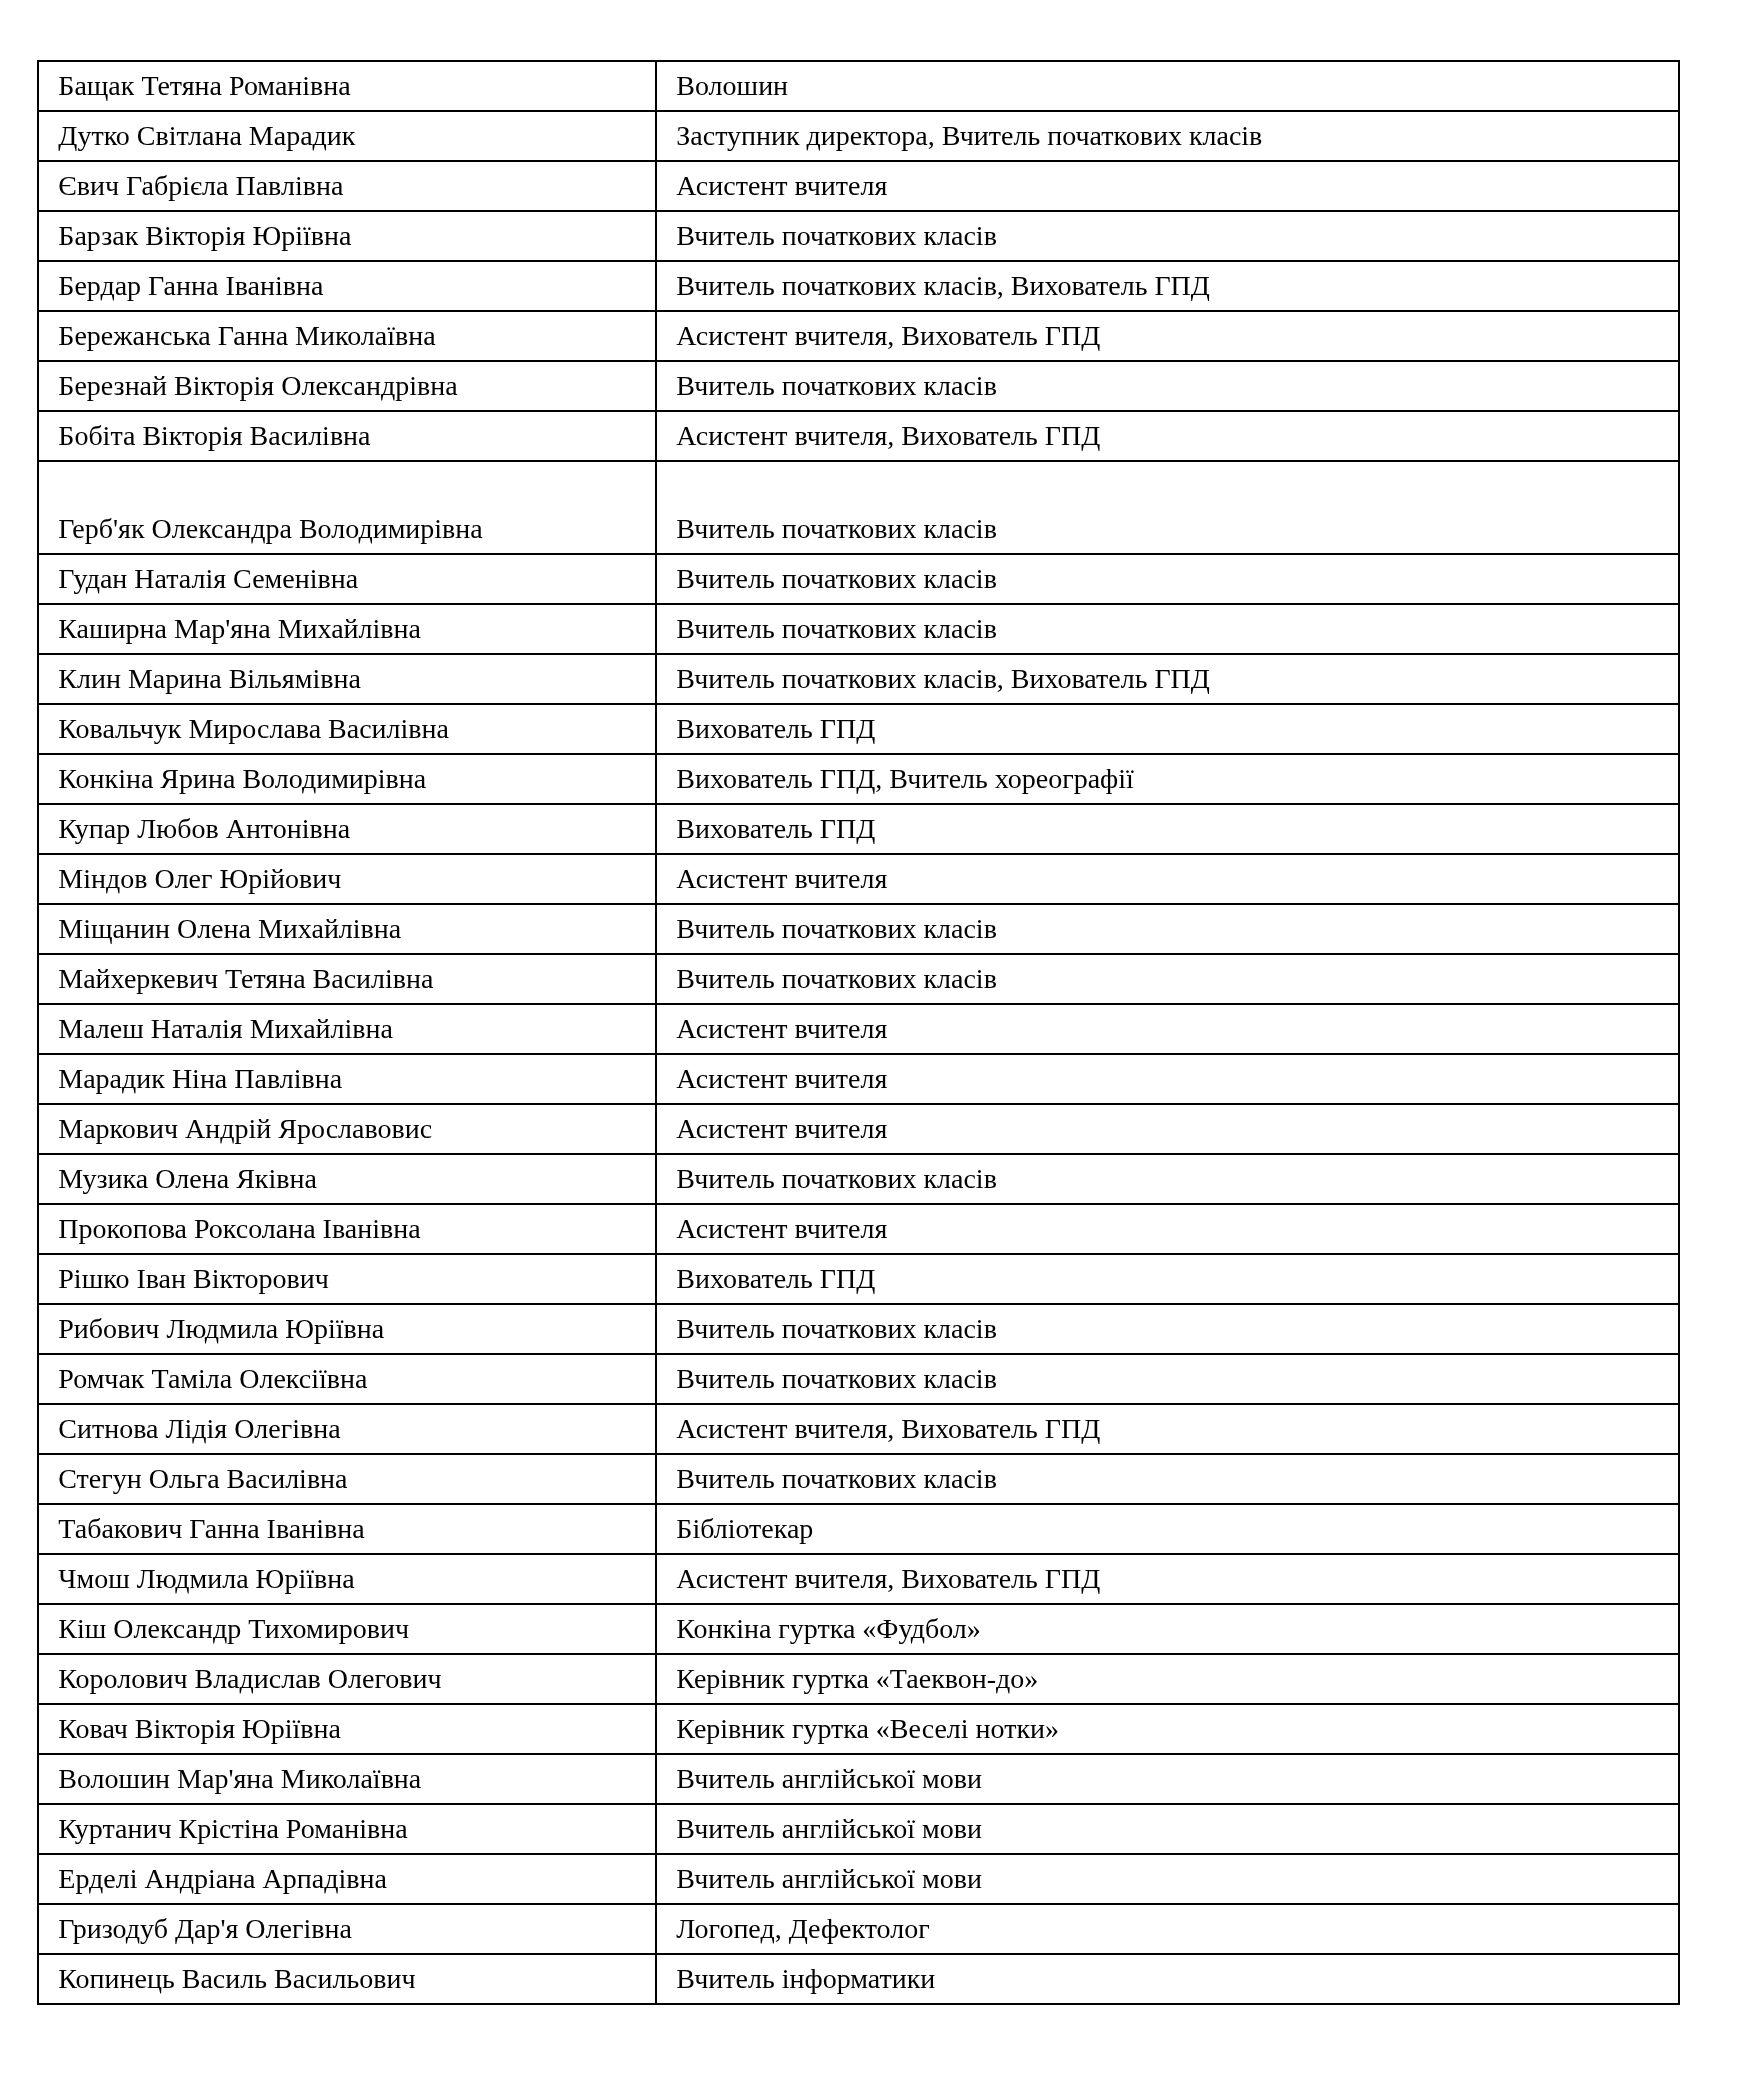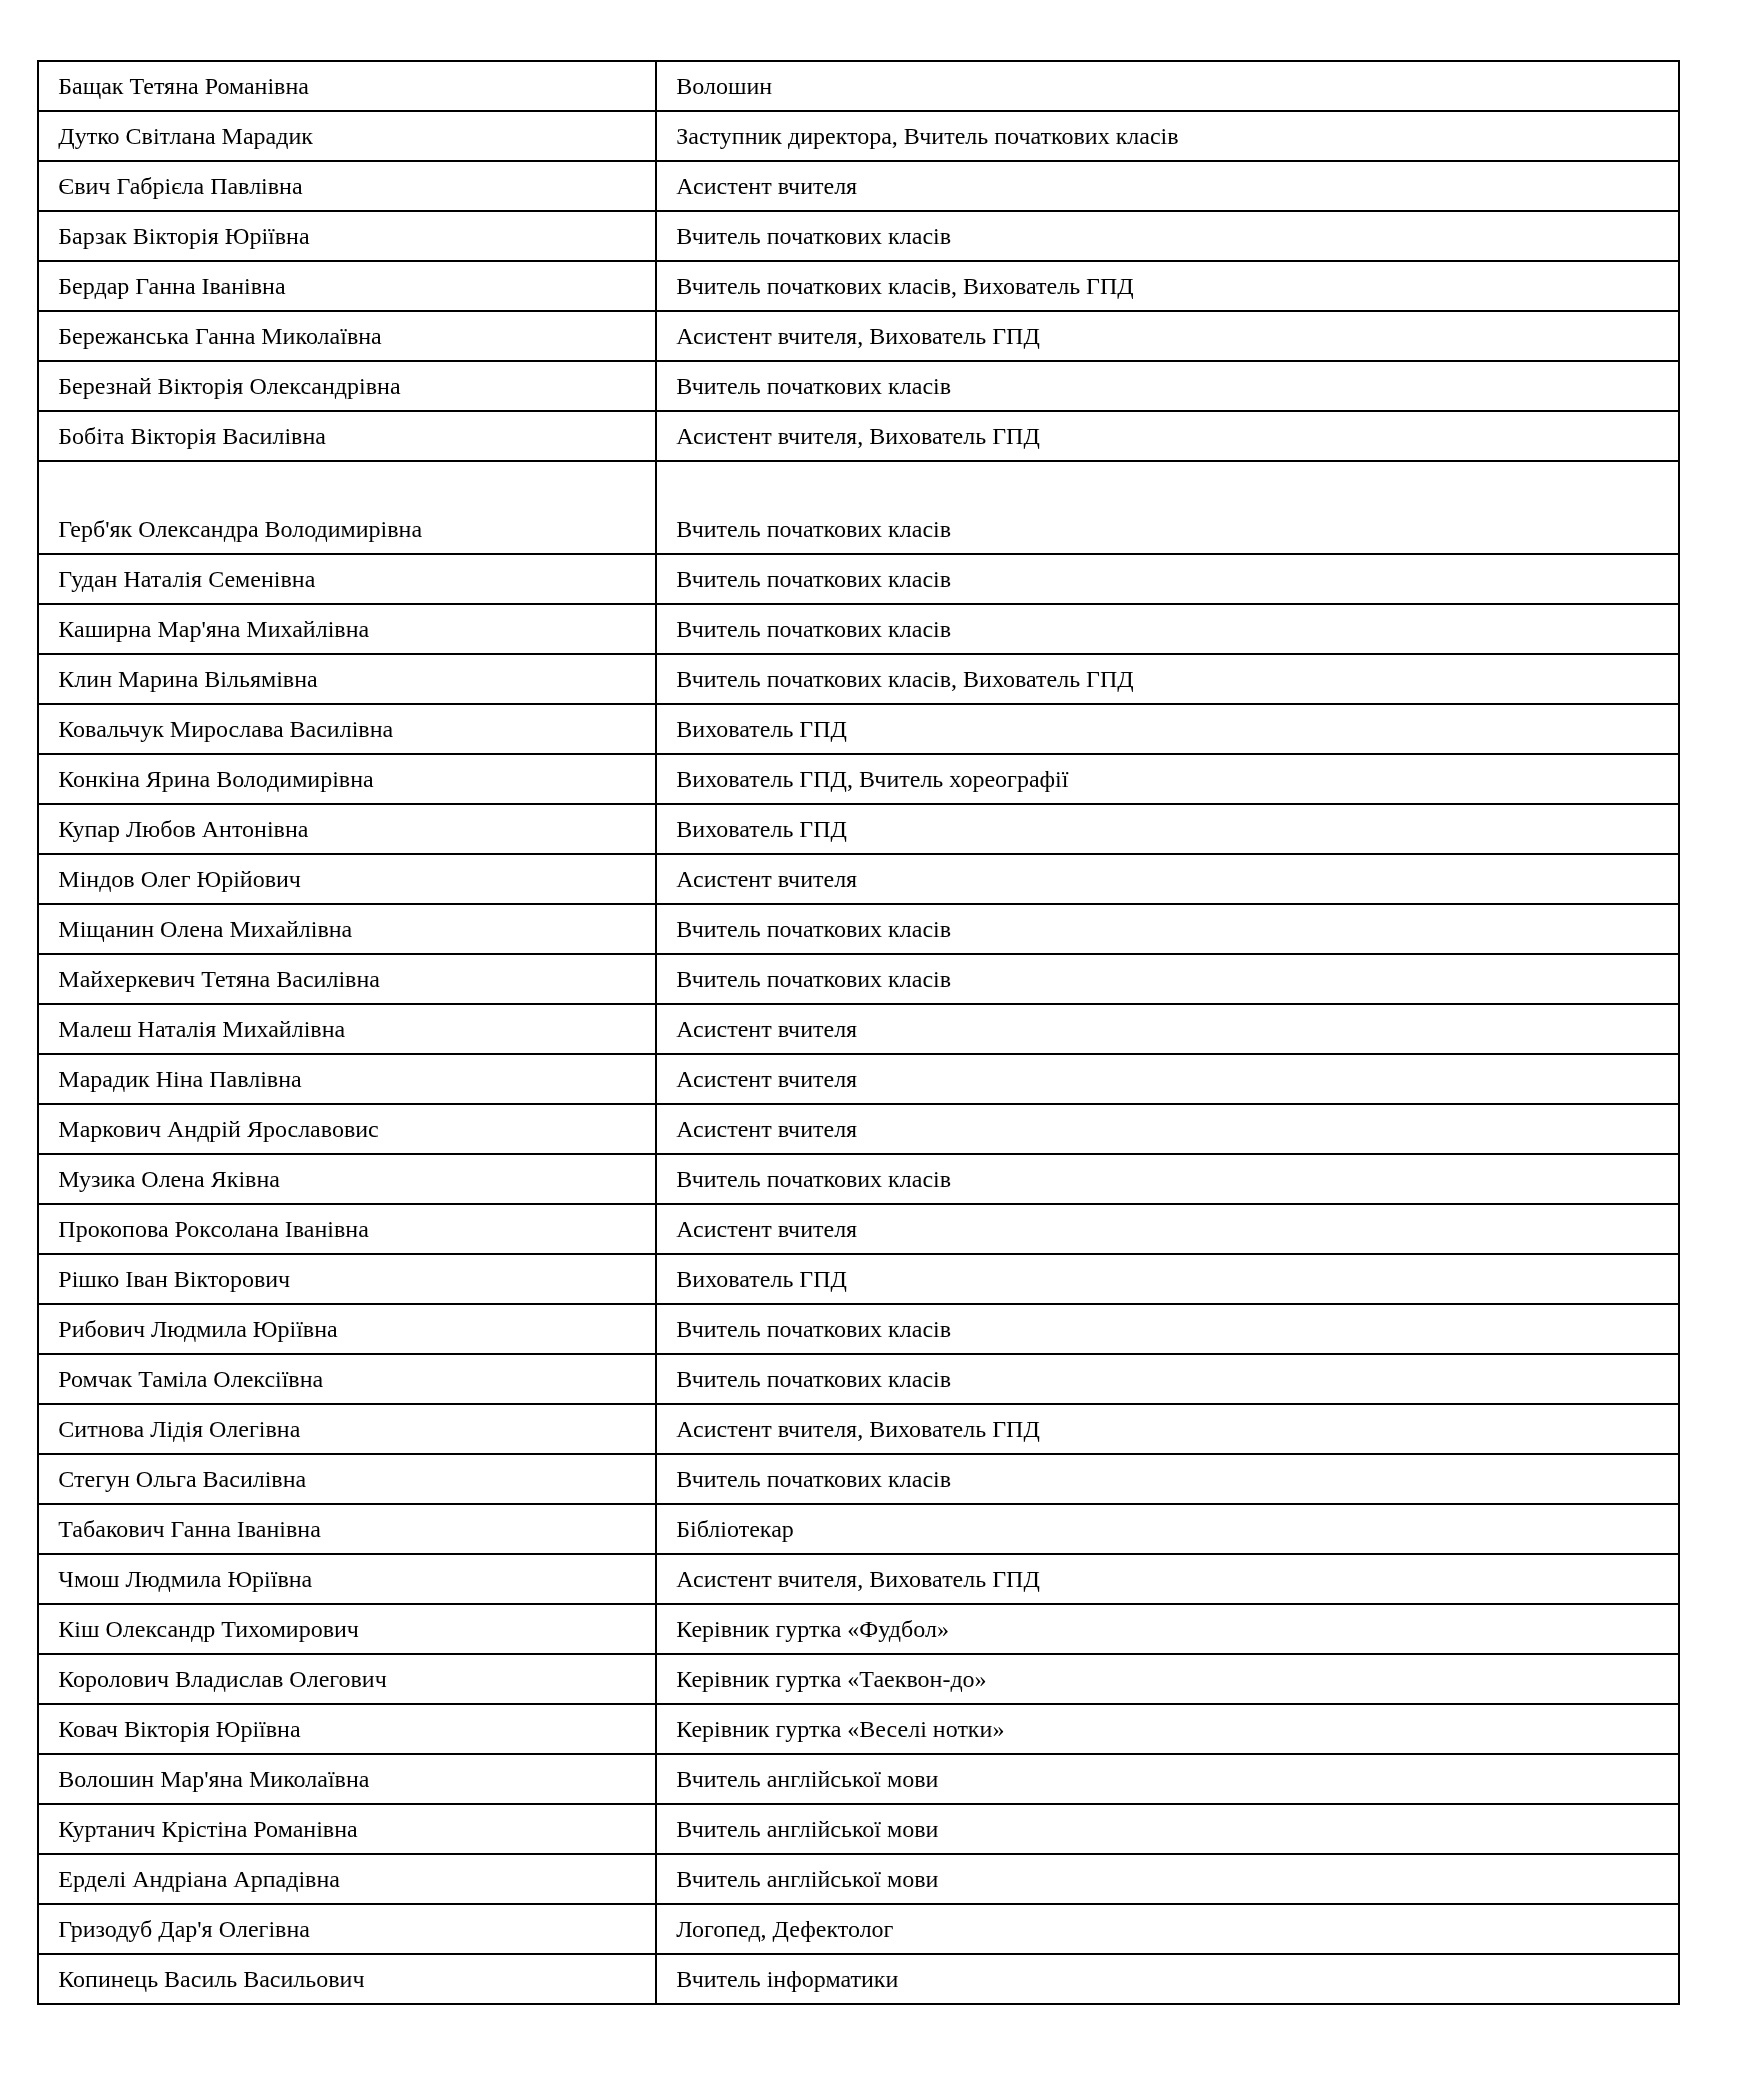--- a/index.html
+++ b/index.html
@@ -5,21 +5,21 @@
   html, body { margin: 0; padding: 0; background: #ffffff; }
   body { width: 1763px; height: 2097px; position: relative; overflow: hidden; }
   .page { position: absolute; left: 0; top: 0; width: 1763px; height: 2097px; background: #fff; }
   table.staff {
     position: absolute;
     left: 37px;
     top: 60px;
     width: 1642px;
     border-collapse: collapse;
     font-family: "Liberation Serif", serif;
-    font-size: 24px;
+    font-size: 28px;
     color: #000;
     table-layout: fixed;
   }
   table.staff col.c-name { width: 618px; }
   table.staff col.c-role { width: 1023px; }
   table.staff td {
     border: 2.4px solid #000;
     height: 43px;
     padding: 0 0 0 19.3px;
     vertical-align: bottom;
@@ -155,21 +155,21 @@
       <tr>
           <td class="name">Табакович Ганна Іванівна</td>
           <td class="role">Бібліотекар</td>
         </tr>
       <tr>
           <td class="name">Чмош Людмила Юріївна</td>
           <td class="role">Асистент вчителя, Вихователь ГПД</td>
         </tr>
       <tr>
           <td class="name">Кіш Олександр Тихомирович</td>
-          <td class="role">Керівник гуртка «Фудбол»</td>
+          <td class="role">Конкіна гуртка «Фудбол»</td>
         </tr>
       <tr>
           <td class="name">Королович Владислав Олегович</td>
           <td class="role">Керівник гуртка «Таеквон-до»</td>
         </tr>
       <tr>
           <td class="name">Ковач Вікторія Юріївна</td>
           <td class="role">Керівник гуртка «Веселі нотки»</td>
         </tr>
       <tr>

